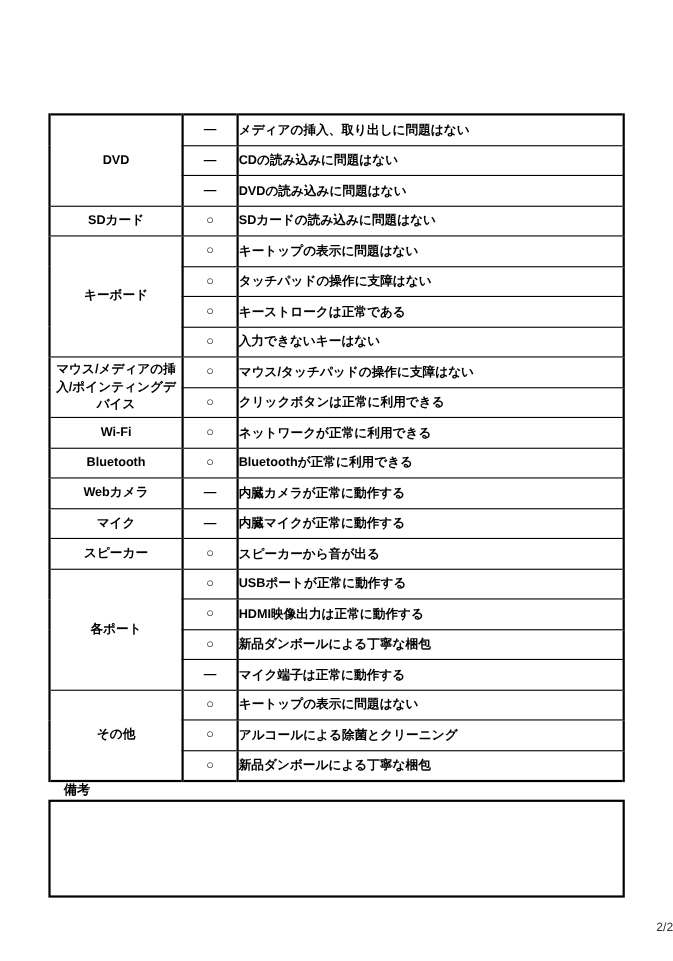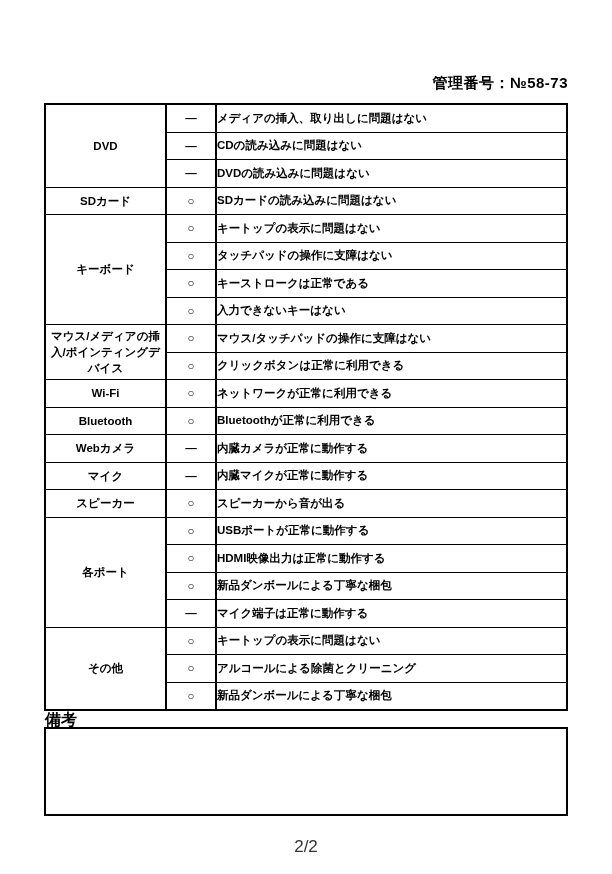--- a/index.html
+++ b/index.html
@@ -56,50 +56,49 @@
     text-align: center;
     font-size: 12px;
   }
   td.desc {
     padding-left: 10px;
     padding-right: 4px;
   }
   .remarks-label {
     position: absolute;
     top: 710px;
-    left: 45px;
-    font-size: 16px;
+    left: 58px;
+    font-size: 12px;
     font-weight: bold;
   }
   .remarks-box {
     position: absolute;
     top: 727px;
     left: 44px;
     width: 524px;
     height: 89px;
     box-sizing: border-box;
     border: 2px solid #000000;
     background: #ffffff;
   }
   .footer {
     position: absolute;
     top: 837px;
     left: 0;
     width: 612px;
-    text-align: center;
-    font-size: 17px;
+    text-align: right;
+    font-size: 11px;
     color: #333333;
   }
 </style>
 </head>
 <body>
 
 <div class="sheet">
 
-  <div class="mgmt">管理番号：№58-73</div>
 
   <table class="check">
     <colgroup>
       <col class="c-cat">
       <col class="c-status">
       <col>
     </colgroup>
     <tbody id="checklist-body">
         <tr>
           <td class="cat" rowspan="3">DVD</td>

